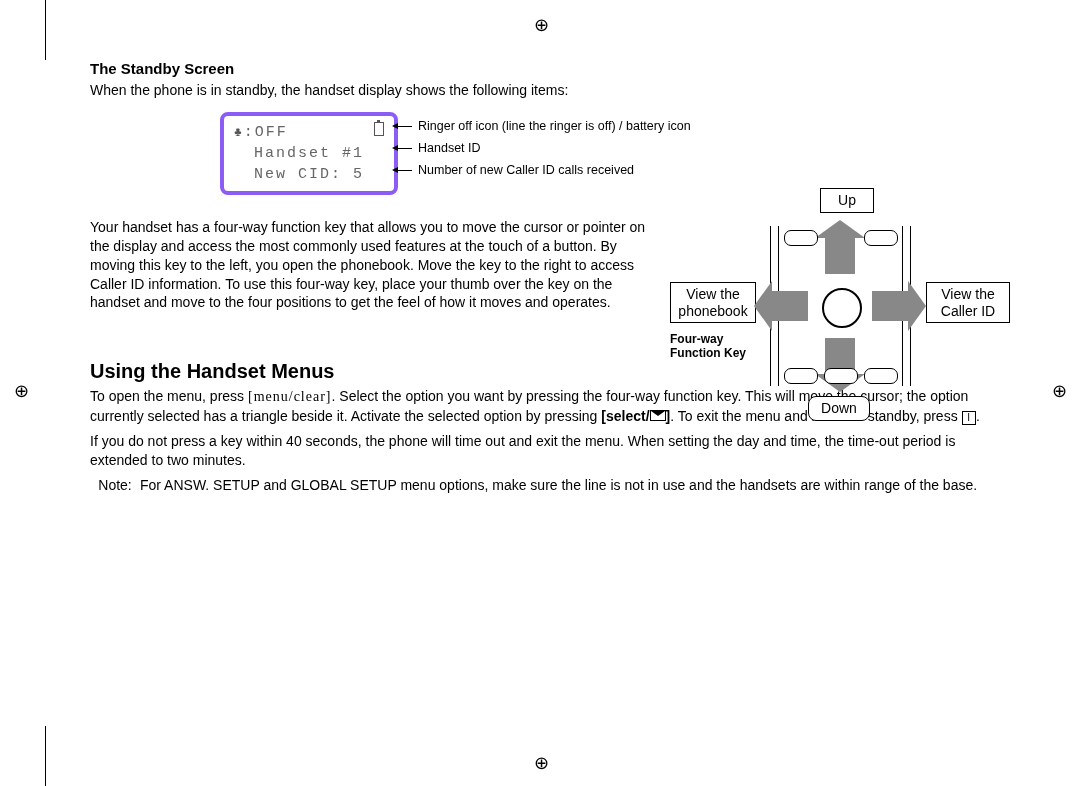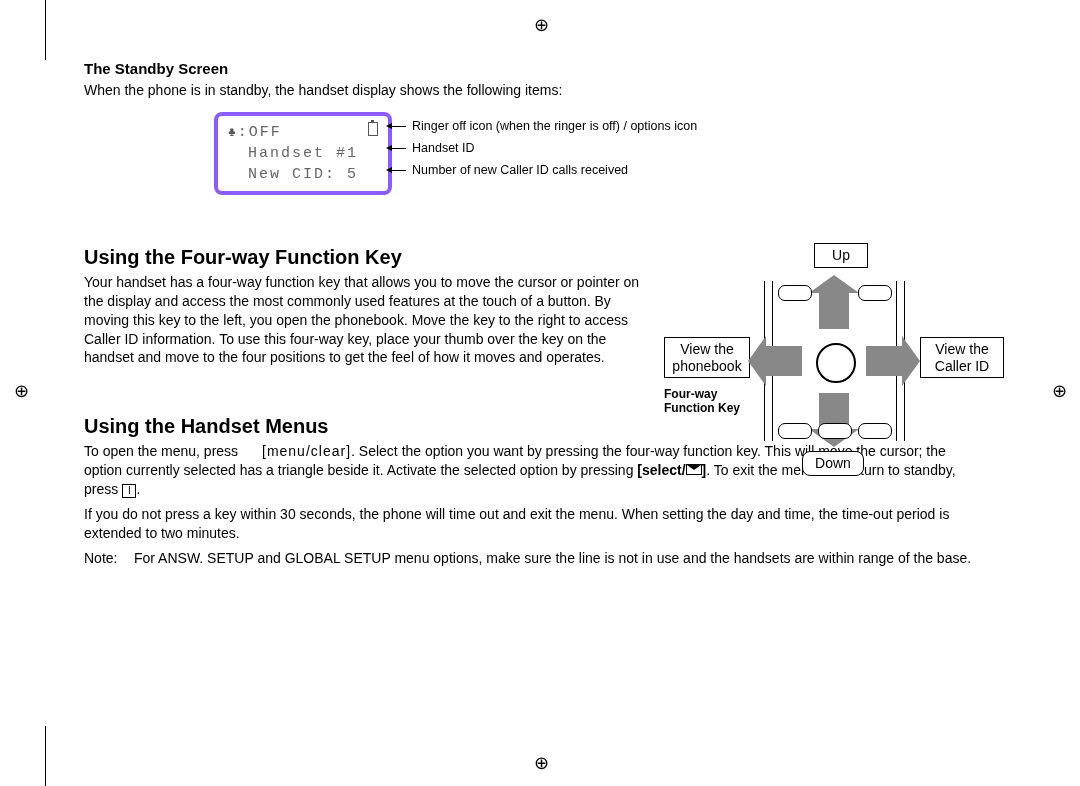--- a/index.html
+++ b/index.html
@@ -8,21 +8,21 @@
     font-family: Arial, Helvetica, sans-serif;
     font-size: 14px;
     color: #000;
     width: 1080px;
     height: 786px;
     position: relative;
     background: #fff;
   }
   .page {
     position: absolute;
-    left: 84px;
+    left: 90px;
     top: 60px;
     width: 900px;
   }
   .reg-mark {
     position: absolute;
     font-size: 18px;
     color: #000;
   }
   .reg-top  { left: 534px; top: 14px; }
   .reg-bot  { left: 534px; top: 752px; }
@@ -165,32 +165,32 @@
   }
   .envelope::after{
     content:'';
     position:absolute;
     left:0; top:0;
     border-left:7px solid transparent;
     border-right:7px solid transparent;
     border-top:5px solid #000;
   }
   .note-row { display:flex; }
-  .note-label { width:50px; flex:none; }
+  .note-label { width:50px; flex:none;text-align:center; }
   .page-num {
     text-align:center;
     margin-top:24px;
     font-size:14px;
   }
   .batt-icon {
     display:inline-block; width:8px; height:12px; border:1.5px solid #555; position:relative;
   }
   .batt-icon::before { content:''; position:absolute; top:-3px; left:1.5px; width:3px; height:2px; background:#555;}
   .bell-icon { font-size:13px; color:#555; }
-  .mono { font-family:Liberation Sans, sans-serif; letter-spacing:1px;margin-left:20px; }
+  .mono { font-family:Liberation Serif, serif; letter-spacing:1px; }
 </style>
 </head>
 <body>
 
 <div class="reg-mark reg-top">⊕</div>
 <div class="reg-mark reg-bot">⊕</div>
 <div class="reg-mark reg-left">⊕</div>
 <div class="reg-mark reg-right">⊕</div>
 <div class="crop-v tl"></div>
 <div class="crop-v bl"></div>
@@ -203,28 +203,27 @@
   <div style="position:relative; height:110px; margin-top:8px;">
     <div class="lcd-box" style="left:130px; top:4px;">
       <div class="lcd-row1">
         <span><span class="bell-icon">♣</span><span>:OFF</span></span>
         <span class="batt-icon"></span>
       </div>
       <div style="text-align:center">Handset #1</div>
       <div style="text-align:center">New CID: 5</div>
     </div>
     <div class="arr-lead" style="left:308px; top:18px; width:14px;"></div>
-    <div class="lcd-label" style="left:328px; top:11px;">Ringer off icon (when the ringer is off) / options icon</div>
+    <div class="lcd-label" style="left:328px; top:11px;">Ringer off icon (line the ringer is off) / battery icon</div>
     <div class="arr-lead" style="left:308px; top:40px; width:14px;"></div>
     <div class="lcd-label" style="left:328px; top:33px;">Handset ID</div>
     <div class="arr-lead" style="left:308px; top:62px; width:14px;"></div>
     <div class="lcd-label" style="left:328px; top:55px;">Number of new Caller ID calls received</div>
   </div>
 
-  <div class="h2">Using the Four-way Function Key</div>
   <div class="four-way-row">
     <div class="para four-way-text">Your handset has a four-way function key that allows you to move the cursor or pointer on the display and access the most commonly used features at the touch of a button. By moving this key to the left, you open the phonebook. Move the key to the right to access Caller ID information. To use this four-way key, place your thumb over the key on the handset and move to the four positions to get the feel of how it moves and operates.</div>
 
     <div class="fw-diagram">
       <div class="fw-box fw-up">Up</div>
       <div class="fw-box fw-down">Down</div>
       <div class="fw-box fw-left" style="white-space:pre-line;">View the
 phonebook</div>
       <div class="fw-box fw-right" style="white-space:pre-line;">View the
 Caller ID</div>
@@ -247,19 +246,19 @@
         <div class="fw-kbd-btn" style="left:64px; top:142px;"></div>
         <div class="fw-kbd-btn" style="left:104px; top:142px;"></div>
       </div>
     </div>
   </div>
 
   <div class="h2" style="margin-top:48px;">Using the Handset Menus</div>
   <p class="para">
     <span>To open the menu, press </span><span class="mono">[menu/clear]</span><span>. Select the option you want by pressing the four-way function key. This will move the cursor; the option currently selected has a triangle beside it. Activate the selected option by pressing </span><b><span>[select/</span><span class="envelope"></span>]</b><span>. To exit the menu and return to standby, press </span><span class="pressbtn">&nbsp;I&nbsp;</span><span>.</span>
   </p>
-  <p class="para">If you do not press a key within 30 seconds, the phone will time out and exit the menu. When setting the day and time, the time-out period is extended to two minutes.</p>
+  <p class="para">If you do not press a key within 40 seconds, the phone will time out and exit the menu. When setting the day and time, the time-out period is extended to two minutes.</p>
   <div class="para note-row">
     <div class="note-label">Note:</div>
     <div>For ANSW. SETUP and GLOBAL SETUP menu options, make sure the line is not in use and the handsets are within range of the base.</div>
   </div>
 
 </div>
 
 </body></html>

